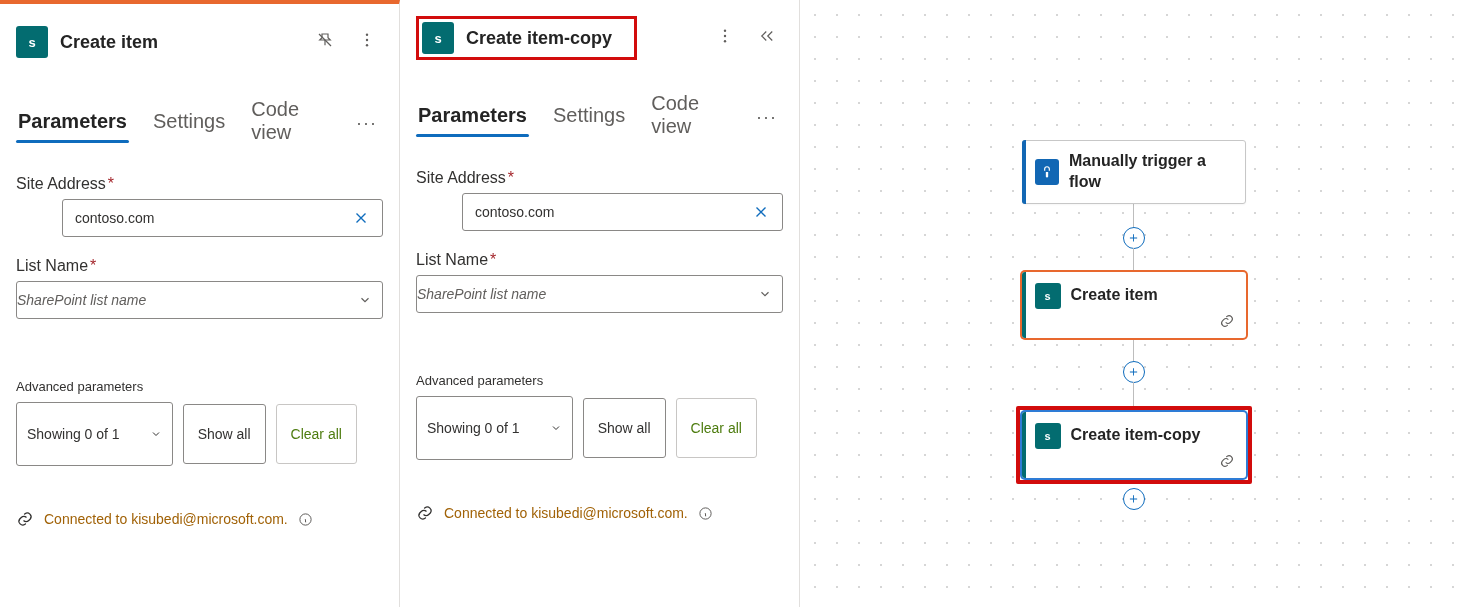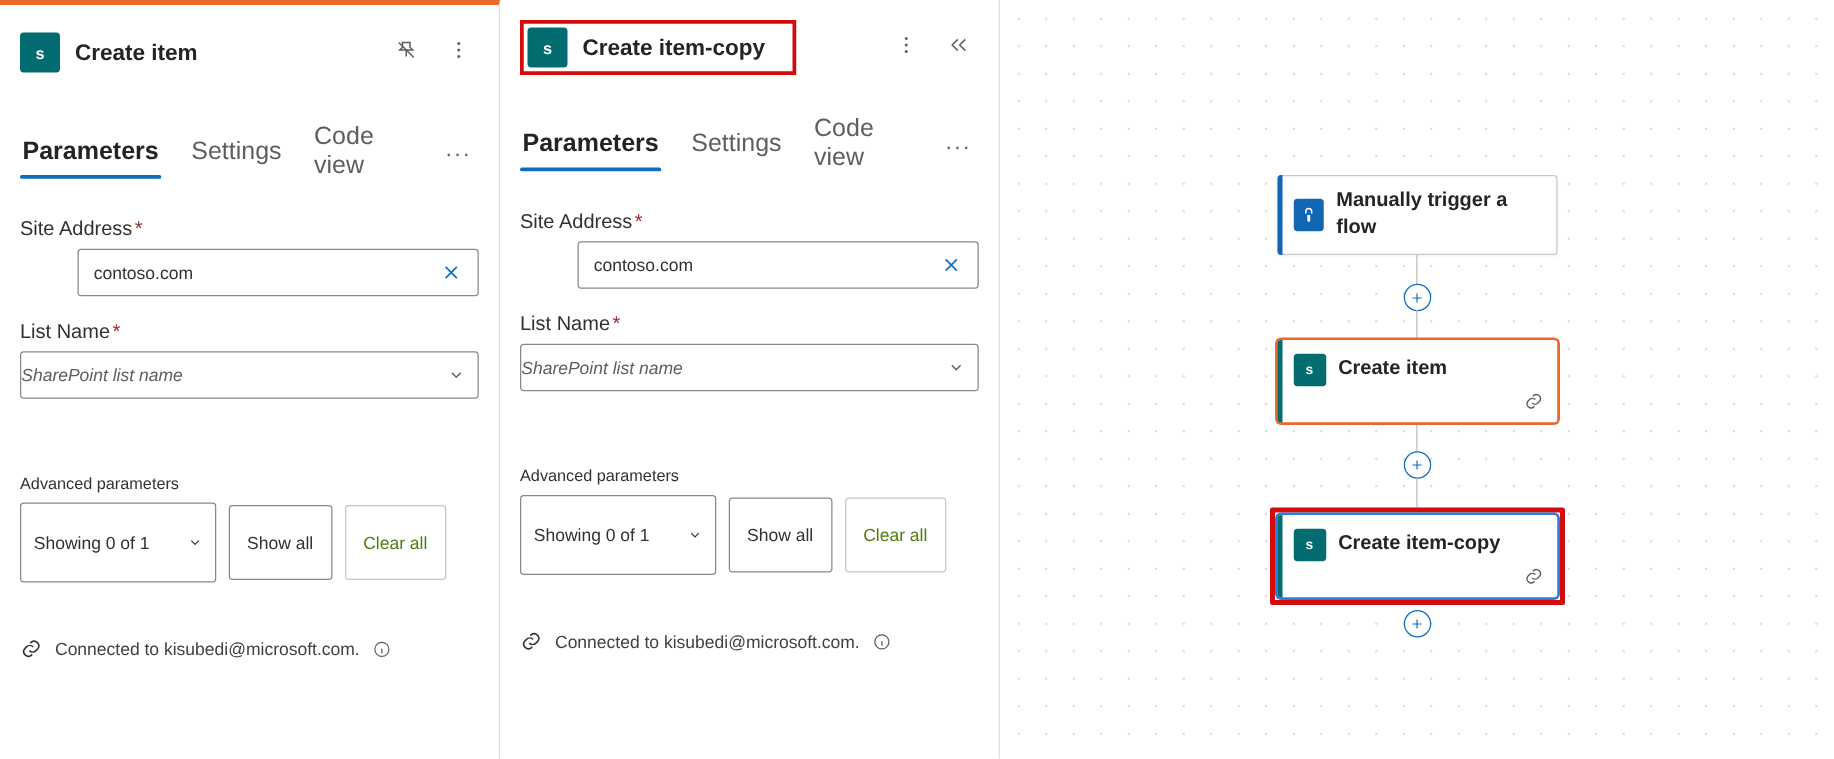--- a/index.html
+++ b/index.html
@@ -131,21 +131,21 @@
     }
     .btn {
       border: 1px solid #8a8886; border-radius: 3px;
       padding: 21px 14px; cursor: pointer;
       font-size: 14px; background: #fff; color: #323130;
     }
     .btn.disabled { color: #4d7c0f; border-color: #c8c6c4; cursor: default; }
 
     .conn-row {
       display: flex; align-items: center; gap: 10px;
-      margin-top: 44px; font-size: 14px; color: #404040;
+      margin-top: 44px; font-size: 14px; color: #a16207;
     }
     .conn-row .info-icon { color: #605e5c; }
 
     
     .canvas {
       flex: 1;
       position: relative;
       background: #fff;
       background-image: radial-gradient(#d6d6d6 1px, transparent 1px);
       background-size: 22px 22px;

